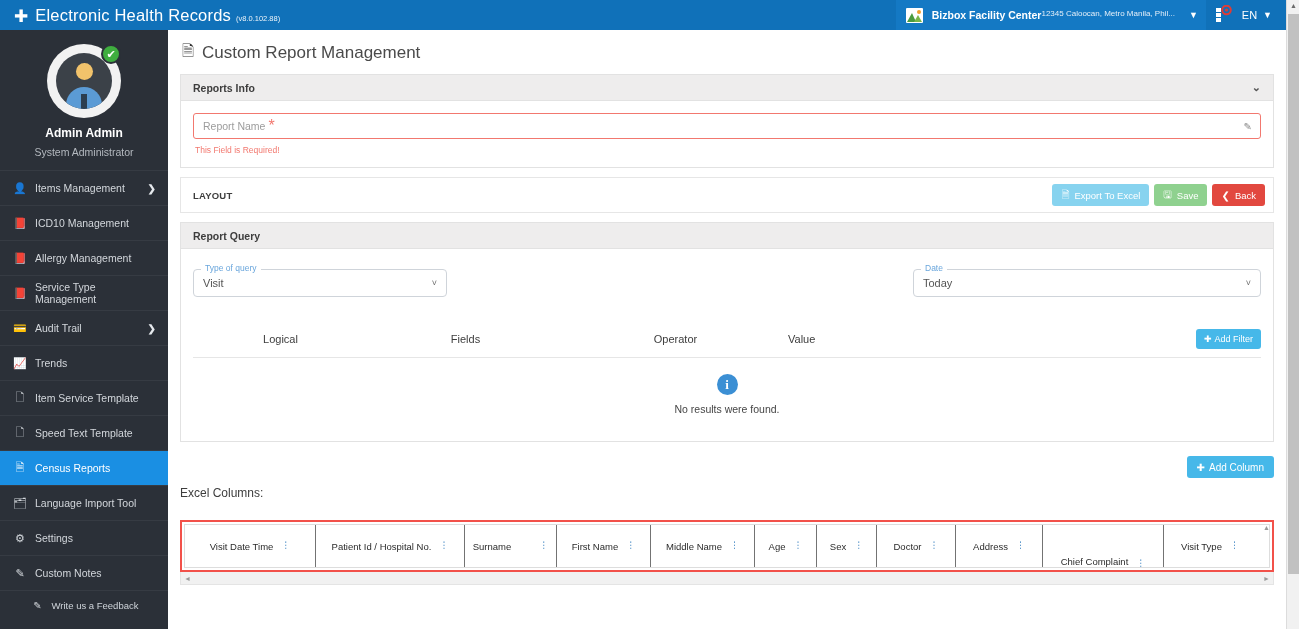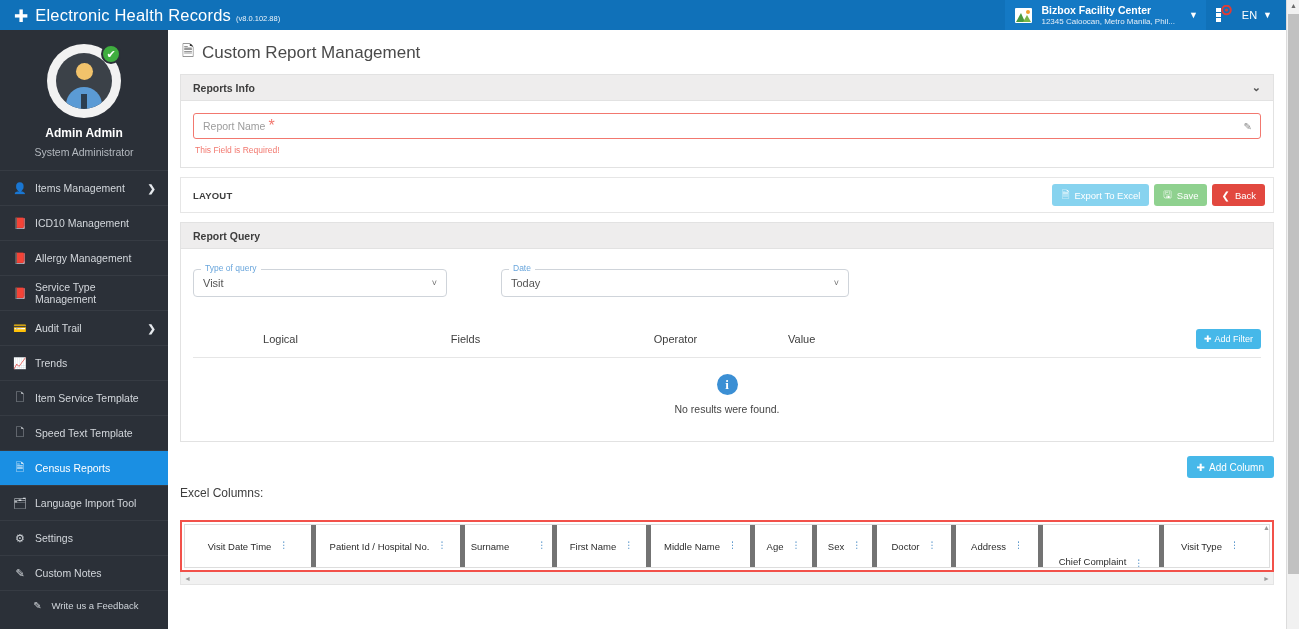--- a/index.html
+++ b/index.html
@@ -31,21 +31,21 @@
 
   .top-right { margin-left: auto; display: flex; align-items: stretch; height: 30px; }
   .facility {
     background: #1479c4; display: flex; align-items: center;
     padding: 0 8px 0 10px; min-width: 200px;
   }
   .facility-logo {
     width: 17px; height: 15px; margin-right: 9px; flex: 0 0 auto;
     position: relative; overflow: hidden; border-radius: 1px;
   }
-  .facility-text { display: flex; flex-direction: column; justify-content: center; line-height: 1.22; }
+  .facility-text { display: flex; justify-content: center; line-height: 1.22; }
   .facility-name { color: #fff; font-size: 10.5px; font-weight: bold; }
   .facility-addr { color: #e3eef8; font-size: 8px; }
   .facility-caret {
     margin-left: 14px; color: #fff; font-size: 9px;
   }
   .bell-wrap {
     display: flex; align-items: center; justify-content: center;
     width: 36px; position: relative;
   }
   .lang {
@@ -208,21 +208,21 @@
   }
   .info-ico {
     width: 21px; height: 21px; border-radius: 50%;
     background: #3b8fd4; color: #fff;
     display: inline-flex; align-items: center; justify-content: center;
     font-size: 13px; font-weight: bold; font-family: "Liberation Serif", serif;
   }
   .empty-text { margin-top: 8px; font-size: 10.5px; color: #454545; }
 
   
-  .sel-row { display: flex; gap: 36px; }
+  .sel-row { display: flex; gap: 36px; justify-content: space-between; }
   .sel-wrap { position: relative; }
   .sel-box {
     border: 1px solid #cfd4da; border-radius: 4px;
     height: 28px; width: 254px;
     display: flex; align-items: center;
     padding: 0 9px; background: #fff;
     font-size: 11px; color: #555;
   }
   .sel-box .arw { margin-left: auto; color: #6b6b6b; font-size: 9px; }
   .sel-label {
@@ -251,21 +251,21 @@
   }
   .cols-table {
     display: flex; align-items: stretch;
     border: 1px solid #dddddd;
     background: #fff;
     height: 44px; margin: 2px;
     overflow: hidden;
   }
   .col-cell {
     display: flex; align-items: center; justify-content: center;
-    border-right: 5px solid #737373;
+    border-right: 1px solid #737373;
     font-size: 9.5px; color: #2b2b2b;
     padding: 0 6px; white-space: nowrap;
     flex: 0 0 auto; position: relative;
   }
   .col-cell:last-child { border-right: none; }
   .col-dots {
     margin-left: 8px; color: #1e70b8; font-size: 9px;
     line-height: .78; letter-spacing: 0; cursor: pointer;
   }
   .hscroll {

